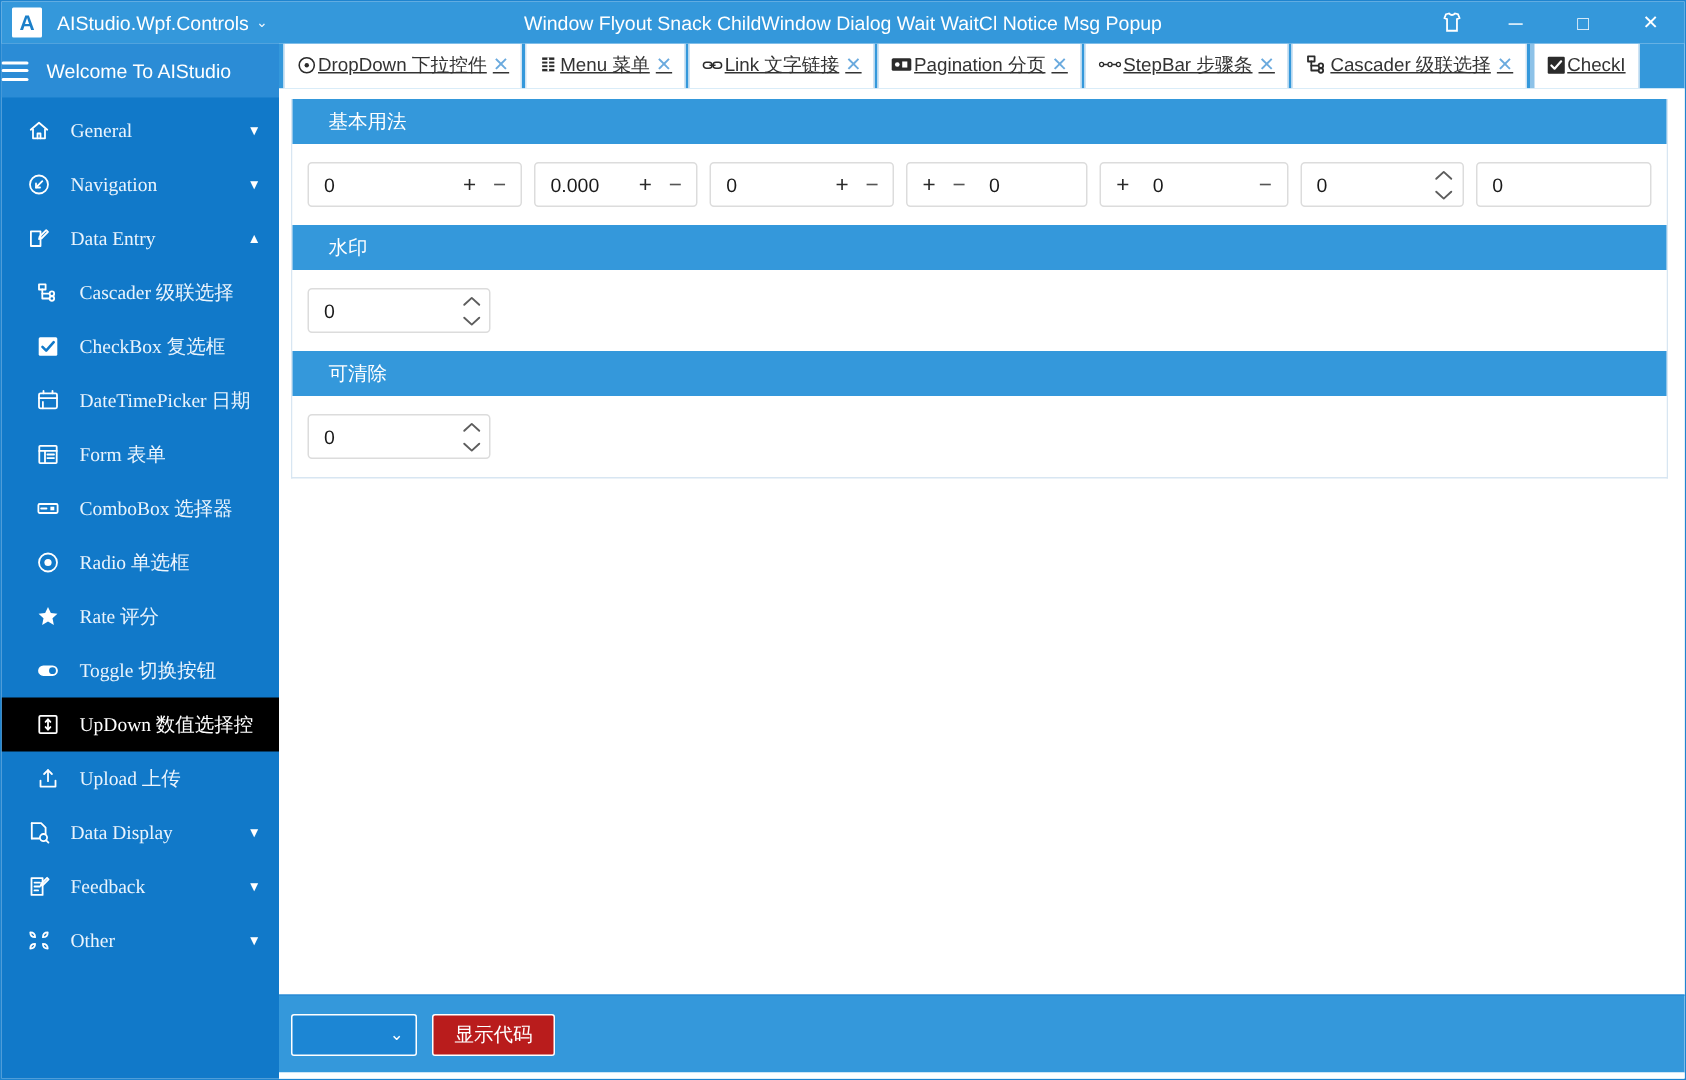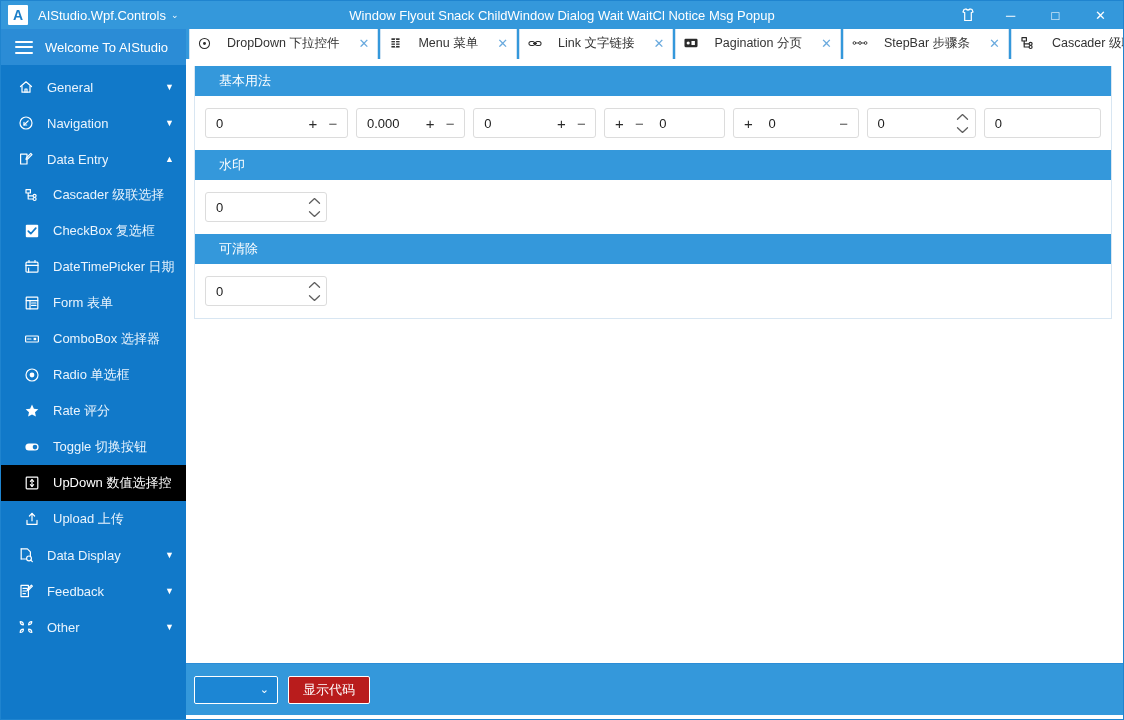--- a/index.html
+++ b/index.html
@@ -63,33 +63,33 @@
   
   .sidebar {
     width: 185px; flex: 0 0 185px;
     background: #1179c9;
     display: flex; flex-direction: column;
     overflow: hidden;
   }
   .sb-head {
     height: 36px; flex: 0 0 36px;
     display: flex; align-items: center; gap: 12px;
-    padding-left: 14px;
     color: #ffffff; font-size: 13px;
     background: #2b8cd6;
   }
   .burger { width: 18px; height: 13px; display: flex; flex-direction: column; justify-content: space-between; }
   .burger i { display: block; height: 2px; background: #ffffff; border-radius: 1px; }
   .sb-list { flex: 1 1 auto; overflow: hidden; padding-top: 4px; }
   .sb-item {
     height: 36px;
     display: flex; align-items: center;
     color: #eaf4fd; font-size: 13px;
     padding-right: 12px;
     white-space: nowrap;
+    font-family: Liberation Serif, serif;
   }
   .sb-item.group { padding-left: 12px; }
   .sb-item.child { padding-left: 18px; }
   .sb-item.active { background: #000000; color: #ffffff; }
   .sb-ico {
     width: 26px; flex: 0 0 26px;
     display: flex; align-items: center; justify-content: center;
     color: #ffffff;
   }
   .sb-ico svg { display: block; }
@@ -105,25 +105,26 @@
     background: #3498db;
     display: flex; align-items: flex-end;
     padding-left: 2px;
     overflow: hidden;
   }
   .tab {
     height: 26px; margin: 0 1px;
     background: #ffffff;
     border: 1px solid #cfe3f3;
     border-bottom: none;
-    display: flex; align-items: center; gap: 16px;
+    display: flex; align-items: center; gap: 1px;
     padding: 16px 8px;
     font-size: 12.5px; color: #333333;
     white-space: nowrap;
     flex: 0 0 auto;
+    text-decoration: underline;
   }
   .tab .tico { display: flex; align-items: center; color: #2b2b2b; }
   .tab .tclose { color: #6aaade; font-size: 13px; margin-left: 3px; }
   .tab.overflow { border-left: 3px solid #8dc2e8; }
 
   
   .content {
     flex: 1 1 auto; min-height: 0;
     background: #ffffff;
     padding: 7px 6px 0 8px;

